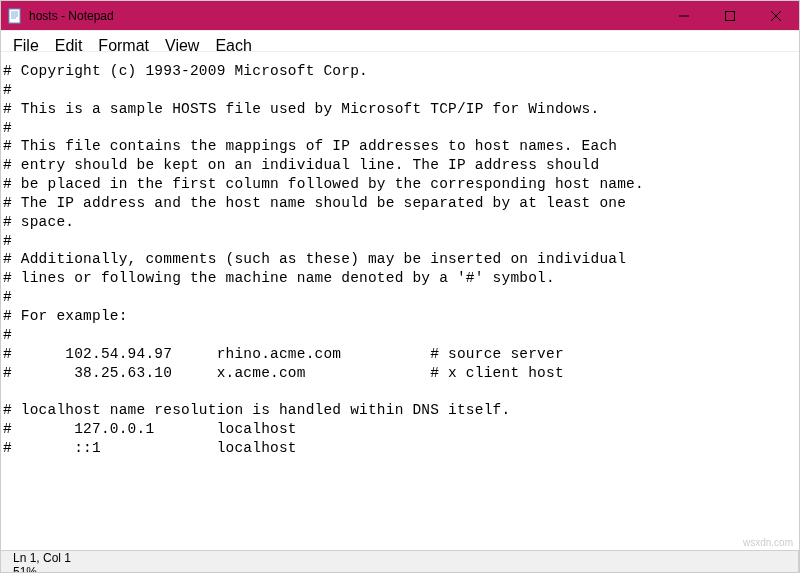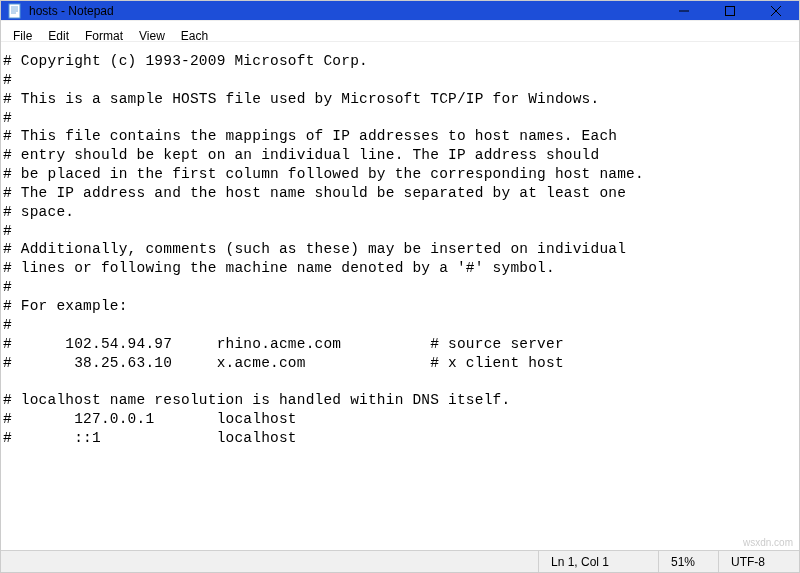--- a/index.html
+++ b/index.html
@@ -7,24 +7,24 @@
       font-family: "Segoe UI", Tahoma, sans-serif;
       font-size: 12px;
       background: #fff;
       width: 800px;
       height: 573px;
       overflow: hidden;
       position: relative;
       border: 1px solid #ccc;
     }
     .titlebar {
-      height: 20px;
+      height: 30px;
       display: flex;
       align-items: center;
-      background: #1d4ed8;
+      background: #be185d;
       border-bottom: 1px solid #eee;
     }
     .titlebar-icon {
       width: 16px;
       height: 16px;
       margin: 0 6px;
       display: inline-flex;
       align-items: center;
       justify-content: center;
     }
@@ -50,21 +50,21 @@
     }
     .menubar {
       height: 20px;
       display: flex;
       align-items: center;
       padding: 0 4px;
       background: #fff;
     }
     .menu-item {
       padding: 1px 8px;
-      font-size: 12px;
+      font-size: 16px;
       cursor: pointer;
       margin-top: 9px;
     }
     .editor {
       font-family: Consolas, "Courier New", monospace;
       font-size: 14.5px;
       line-height: 1.3;
       white-space: pre;
       padding: 10px 2px;
       height: 498px;
@@ -76,20 +76,21 @@
       position: absolute;
       bottom: 0;
       left: 0;
       right: 0;
       height: 22px;
       background: #f0f0f0;
       border-top: 1px solid #d0d0d0;
       display: flex;
       align-items: stretch;
       font-size: 12px;
+      flex-direction: column;
     }
     .status-spacer { flex: 1; border-right: 1px solid #d0d0d0; }
     .status-cell {
       padding: 0 12px;
       display: flex;
       align-items: center;
       border-right: 1px solid #d0d0d0;
     }
     .status-cell:last-child { border-right: none; }
     .watermark {

